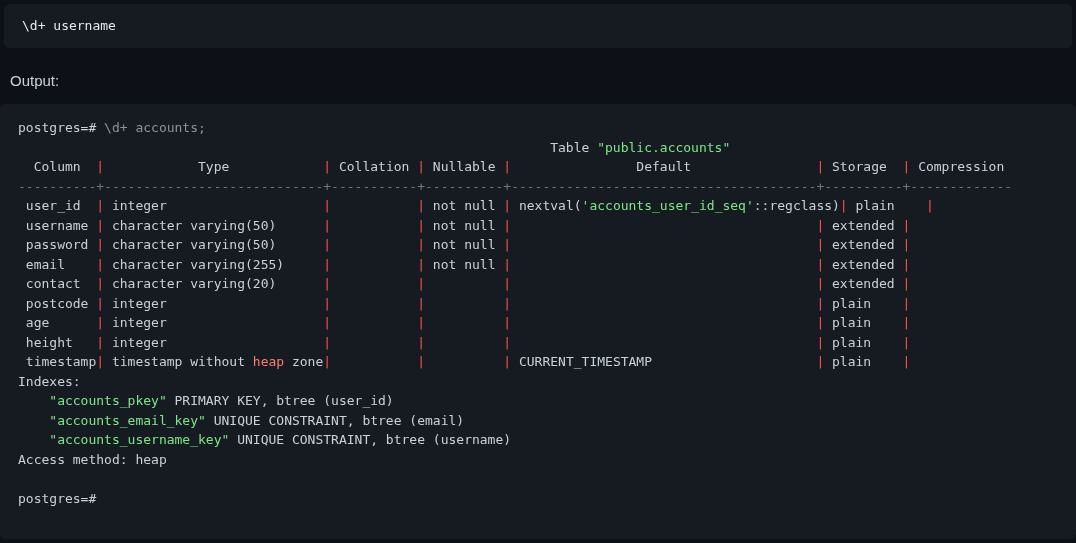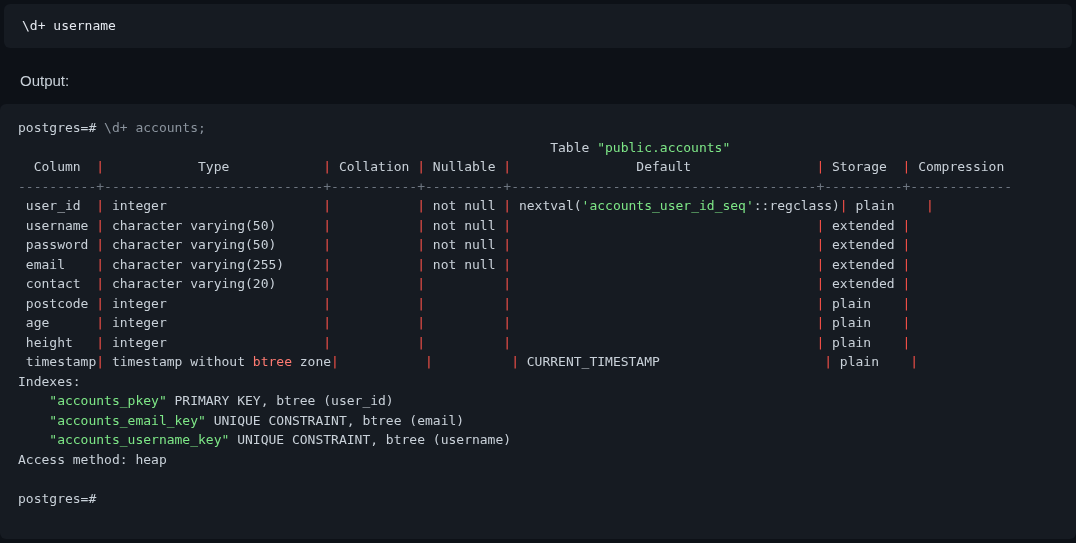--- a/index.html
+++ b/index.html
@@ -17,21 +17,21 @@
     background: #161b22;
     border-radius: 6px;
     padding: 12px 18px;
     margin: 4px 4px 10px 4px;
     color: #e5e9f0;
   }
   .label {
     font-family: -apple-system, BlinkMacSystemFont, "Segoe UI", Helvetica, Arial, sans-serif;
     font-size: 15px;
     color: #c9d1d9;
-    padding: 12px 6px 12px 20px;
+    padding: 12px 6px 12px 10px;
   }
   .term-block {
     background: #161b22;
     border-radius: 6px;
     padding: 14px 18px;
     margin: 0;
     color: #c9d1d9;
     position: relative;
     height: 435px;
   }
@@ -66,21 +66,21 @@
   Column  <span class="sep">|</span>            Type            <span class="sep">|</span> Collation <span class="sep">|</span> Nullable <span class="sep">|</span>                Default                <span class="sep">|</span> Storage  <span class="sep">|</span> Compression 
 <span class="dash">----------</span><span class="dash">+</span><span class="dash">----------------------------</span><span class="dash">+</span><span class="dash">-----------</span><span class="dash">+</span><span class="dash">----------</span><span class="dash">+</span><span class="dash">---------------------------------------</span><span class="dash">+</span><span class="dash">----------</span><span class="dash">+</span><span class="dash">-------------</span>
  user_id  <span class="sep">|</span> integer                    <span class="sep">|</span>           <span class="sep">|</span> not null <span class="sep">|</span> nextval(<span class="str">'accounts_user_id_seq'</span>::regclass)<span class="sep">|</span> plain    <span class="sep">|</span>             
  username <span class="sep">|</span> character varying(50)      <span class="sep">|</span>           <span class="sep">|</span> not null <span class="sep">|</span>                                       <span class="sep">|</span> extended <span class="sep">|</span>             
  password <span class="sep">|</span> character varying(50)      <span class="sep">|</span>           <span class="sep">|</span> not null <span class="sep">|</span>                                       <span class="sep">|</span> extended <span class="sep">|</span>             
  email    <span class="sep">|</span> character varying(255)     <span class="sep">|</span>           <span class="sep">|</span> not null <span class="sep">|</span>                                       <span class="sep">|</span> extended <span class="sep">|</span>             
  contact  <span class="sep">|</span> character varying(20)      <span class="sep">|</span>           <span class="sep">|</span>          <span class="sep">|</span>                                       <span class="sep">|</span> extended <span class="sep">|</span>             
  postcode <span class="sep">|</span> integer                    <span class="sep">|</span>           <span class="sep">|</span>          <span class="sep">|</span>                                       <span class="sep">|</span> plain    <span class="sep">|</span>             
  age      <span class="sep">|</span> integer                    <span class="sep">|</span>           <span class="sep">|</span>          <span class="sep">|</span>                                       <span class="sep">|</span> plain    <span class="sep">|</span>             
  height   <span class="sep">|</span> integer                    <span class="sep">|</span>           <span class="sep">|</span>          <span class="sep">|</span>                                       <span class="sep">|</span> plain    <span class="sep">|</span>             
- timestamp<span class="sep">|</span> timestamp without <span class="kw">btree</span> zone<span class="sep">|</span>           <span class="sep">|</span>          <span class="sep">|</span> CURRENT_TIMESTAMP                     <span class="sep">|</span> plain    <span class="sep">|</span>             
+ timestamp<span class="sep">|</span> timestamp without <span class="kw">heap</span> zone<span class="sep">|</span>           <span class="sep">|</span>          <span class="sep">|</span> CURRENT_TIMESTAMP                     <span class="sep">|</span> plain    <span class="sep">|</span>             
 Indexes:
     <span class="str">"accounts_pkey"</span> PRIMARY KEY, btree (user_id)
     <span class="str">"accounts_email_key"</span> UNIQUE CONSTRAINT, btree (email)
     <span class="str">"accounts_username_key"</span> UNIQUE CONSTRAINT, btree (username)
 Access method: heap
 
 postgres=#</div>
 </div>
 
 </body></html>

